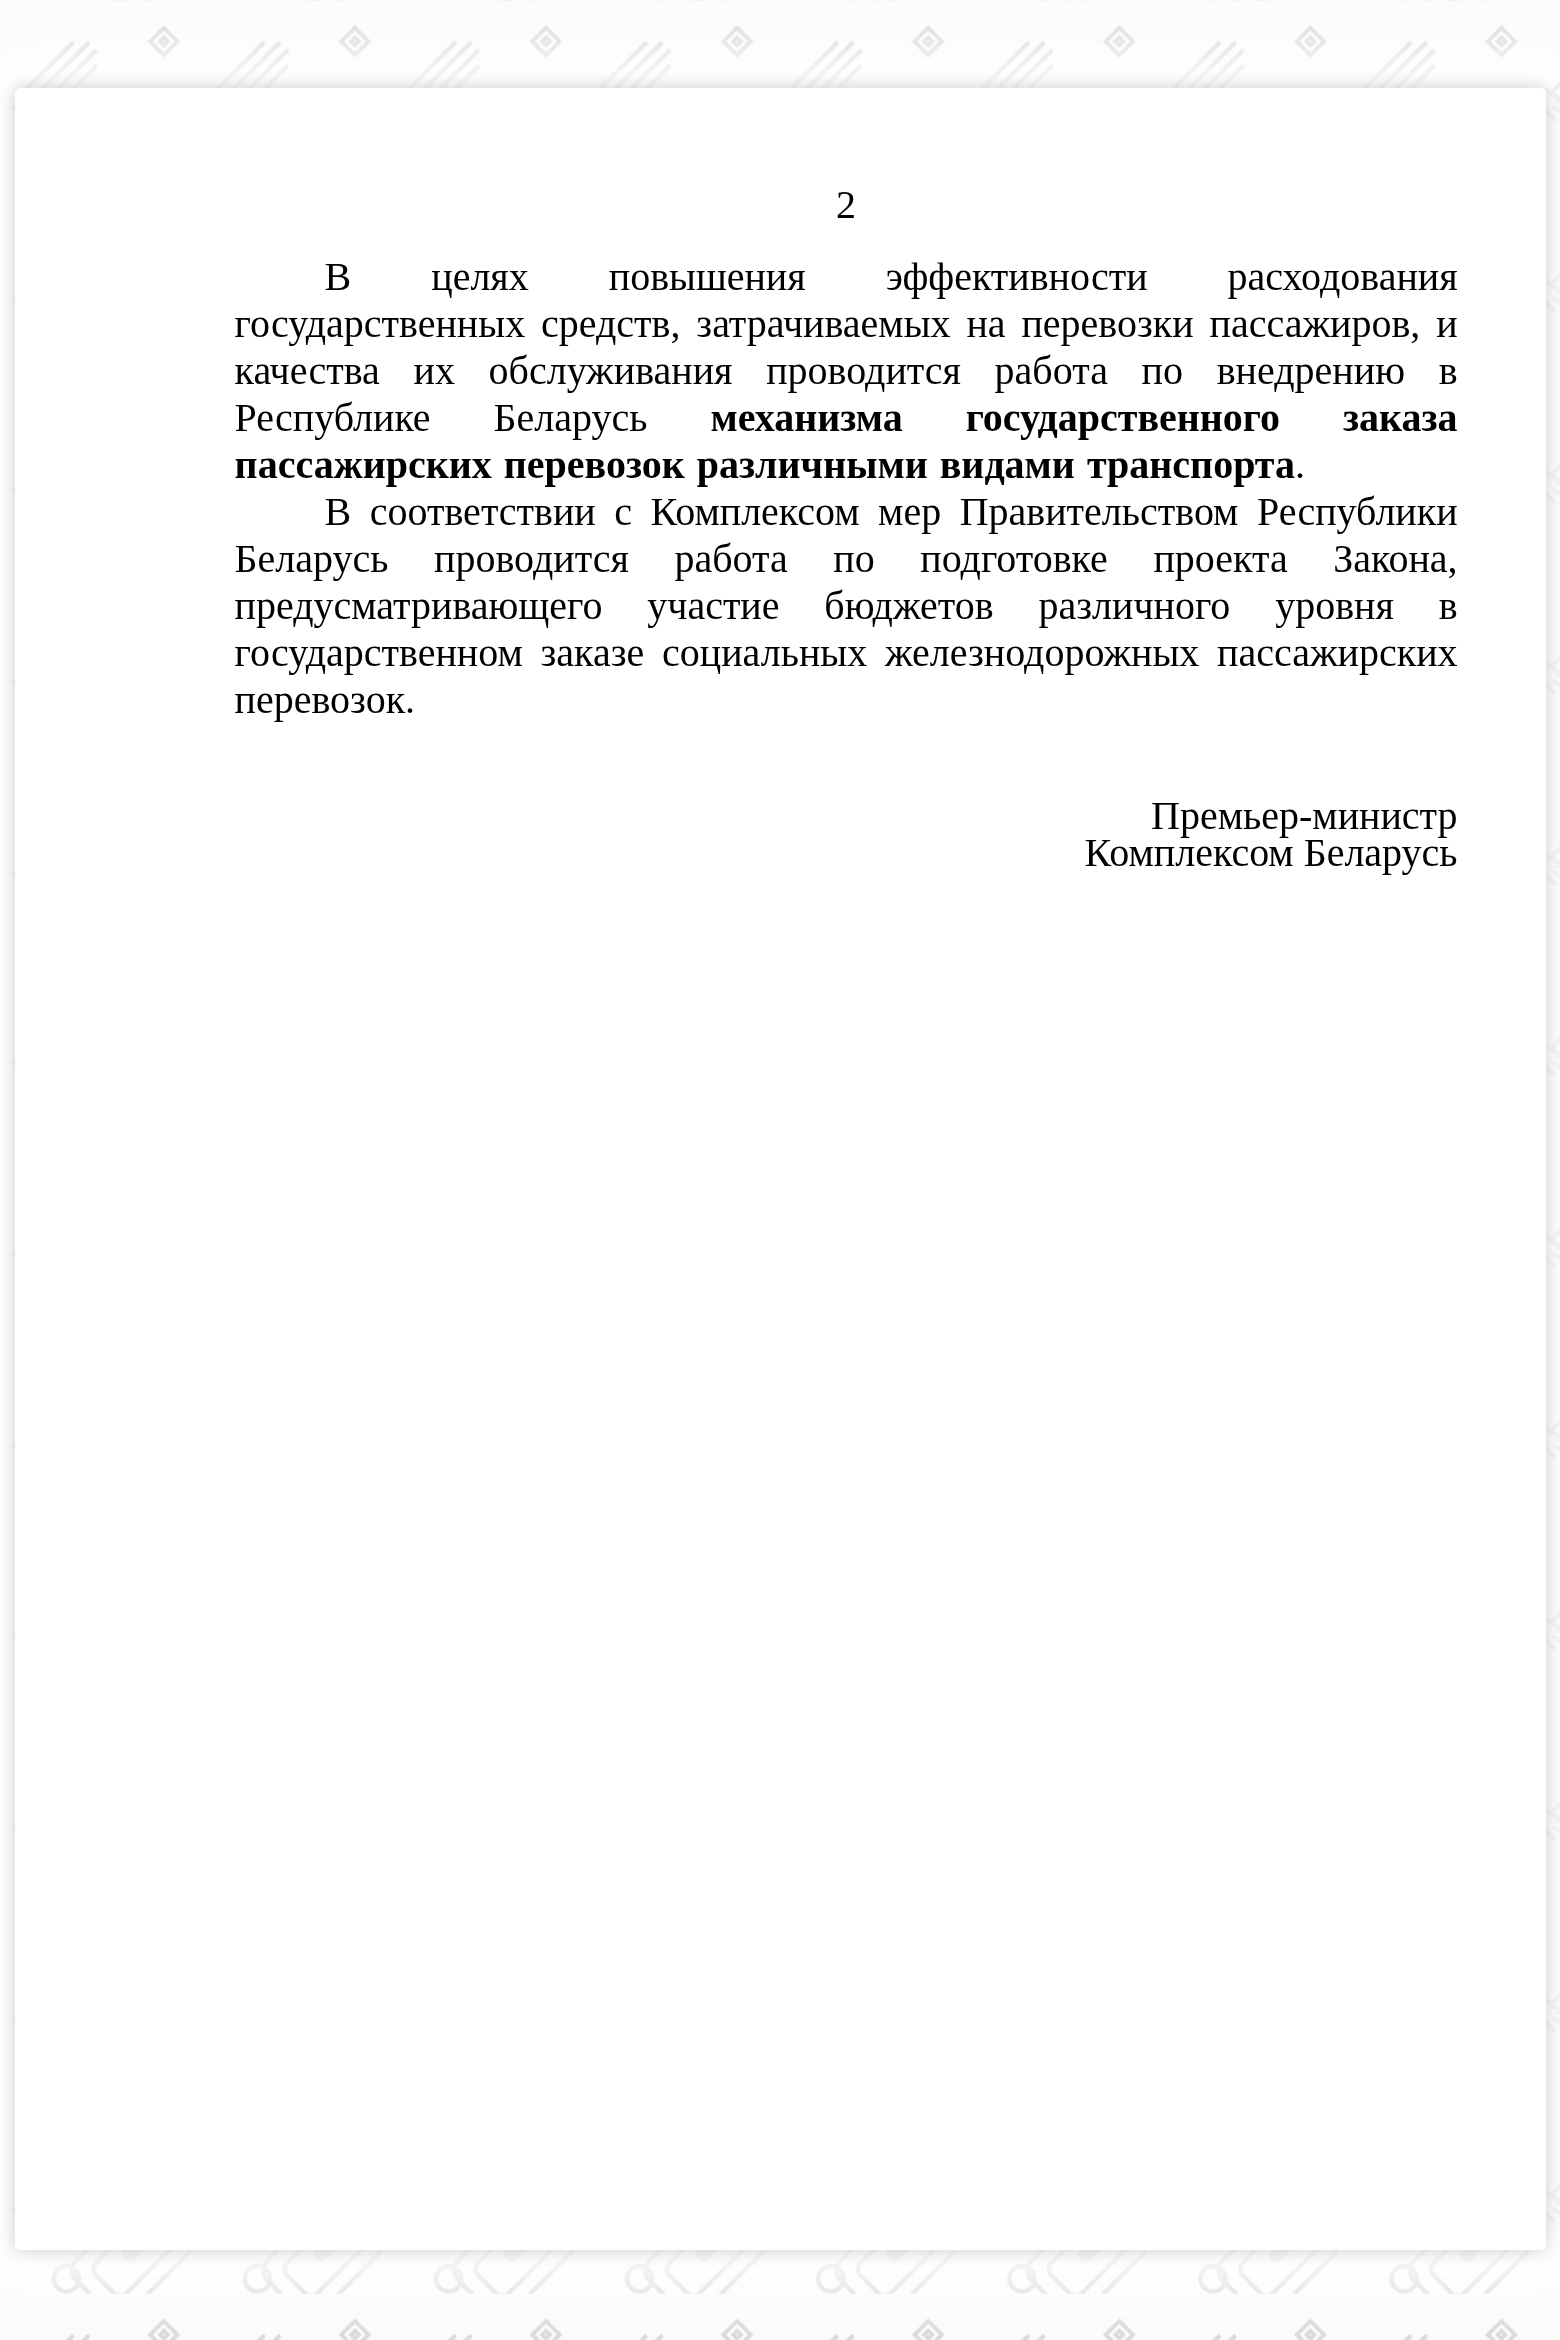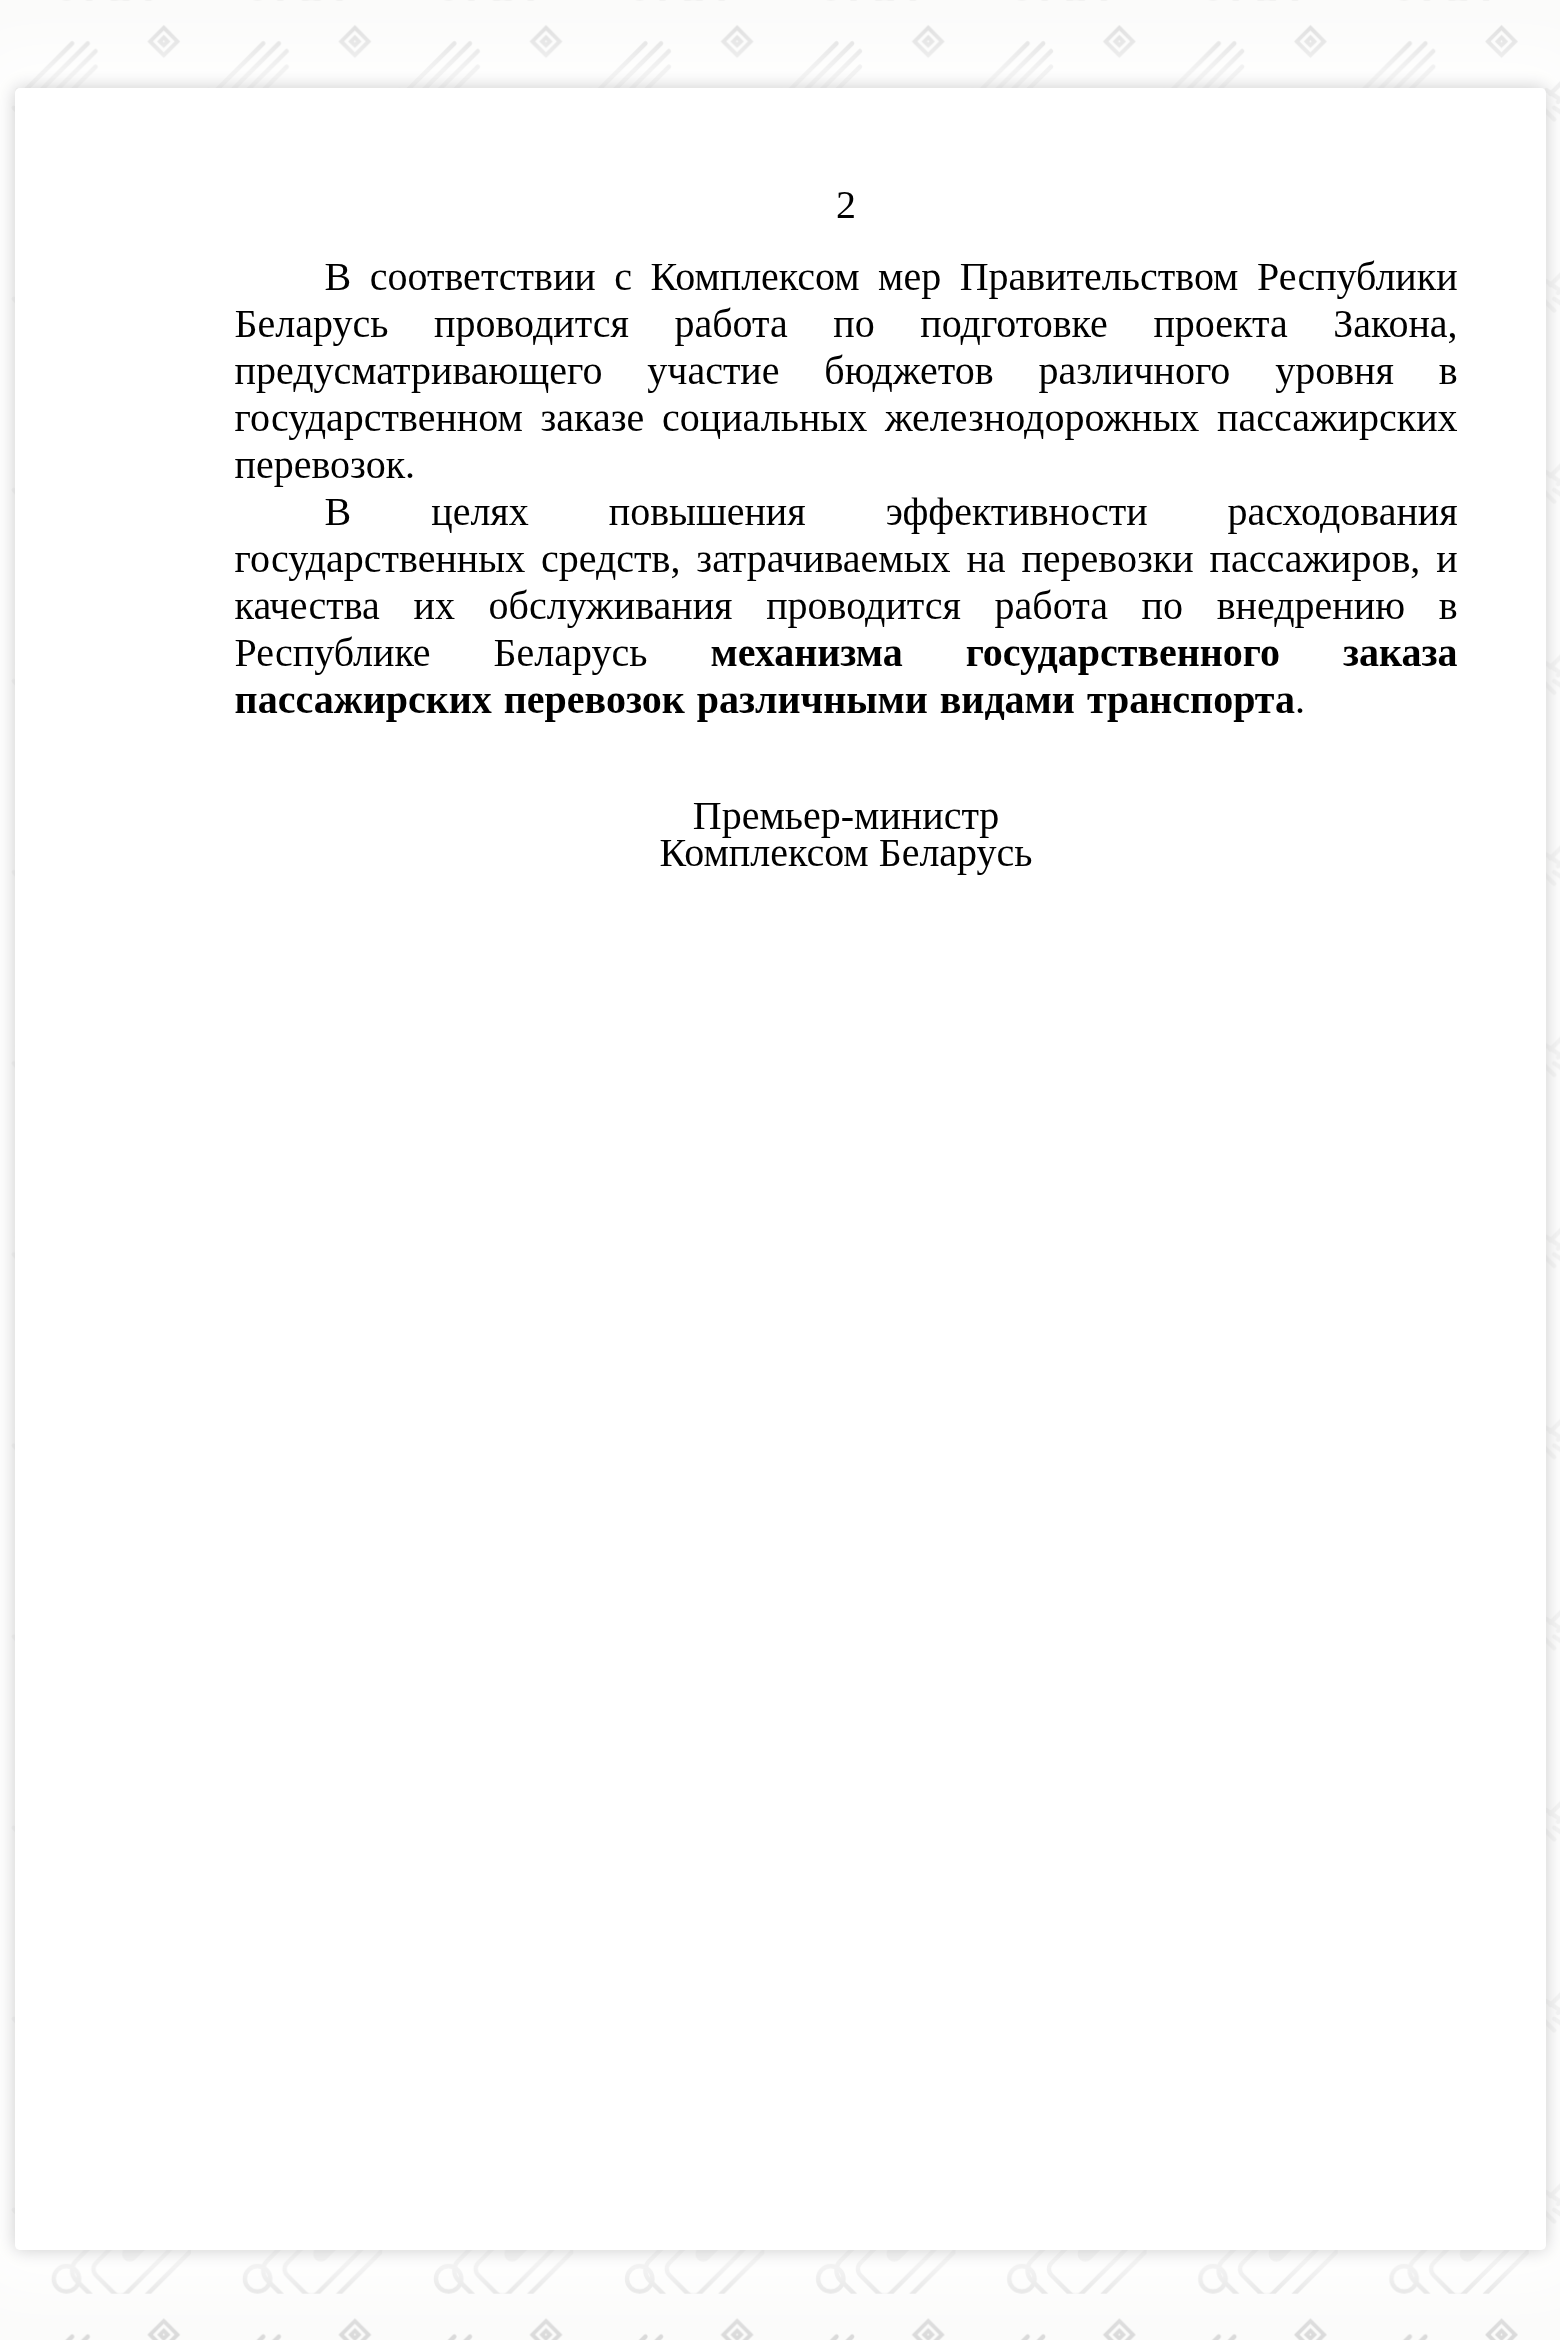--- a/index.html
+++ b/index.html
@@ -46,21 +46,21 @@
     text-align: justify;
     text-indent: 90px;
     word-spacing: 2px;
   }
   .bold-phrase {
     font-weight: bold;
   }
   .signature {
     margin-top: 74px;
     line-height: 37px;
-    text-align: center;
+    text-align: right;
   }
 </style>
 </head>
 <body>
 
 <svg class="bg-pattern" width="1560" height="2341" viewBox="0 0 1600 2400" xmlns="http://www.w3.org/2000/svg" aria-hidden="true">
   <defs>
     <pattern id="orn" width="196" height="196" patternUnits="userSpaceOnUse">
       <rect width="196" height="196" fill="#fbfbfa"></rect>
 
@@ -87,23 +87,23 @@
       </g>
     </pattern>
   </defs>
   <rect width="1600" height="2400" fill="url(#orn)"></rect>
 </svg>
 
 <div class="sheet">
   <div class="page-number">2</div>
 
   <div class="doc-body">
+    <p class="para"><span>В целях повышения эффективности расходования государственных средств, затрачиваемых на перевозки пассажиров, и качества их обслуживания проводится работа по внедрению в Республике Беларусь </span><span class="bold-phrase">механизма государственного заказа пассажирских перевозок различными видами транспорта</span><span>.</span></p>
+
     <p class="para">В соответствии с Комплексом мер Правительством Республики Беларусь проводится работа по подготовке проекта Закона, предусматривающего участие бюджетов различного уровня в государственном заказе социальных железнодорожных пассажирских перевозок.</p>
-
-    <p class="para"><span>В целях повышения эффективности расходования государственных средств, затрачиваемых на перевозки пассажиров, и качества их обслуживания проводится работа по внедрению в Республике Беларусь </span><span class="bold-phrase">механизма государственного заказа пассажирских перевозок различными видами транспорта</span><span>.</span></p>
 
 
     <div class="signature">
       <div>Премьер-министр</div>
       <div>Комплексом Беларусь</div>
     </div>
   </div>
 </div>
 
 

